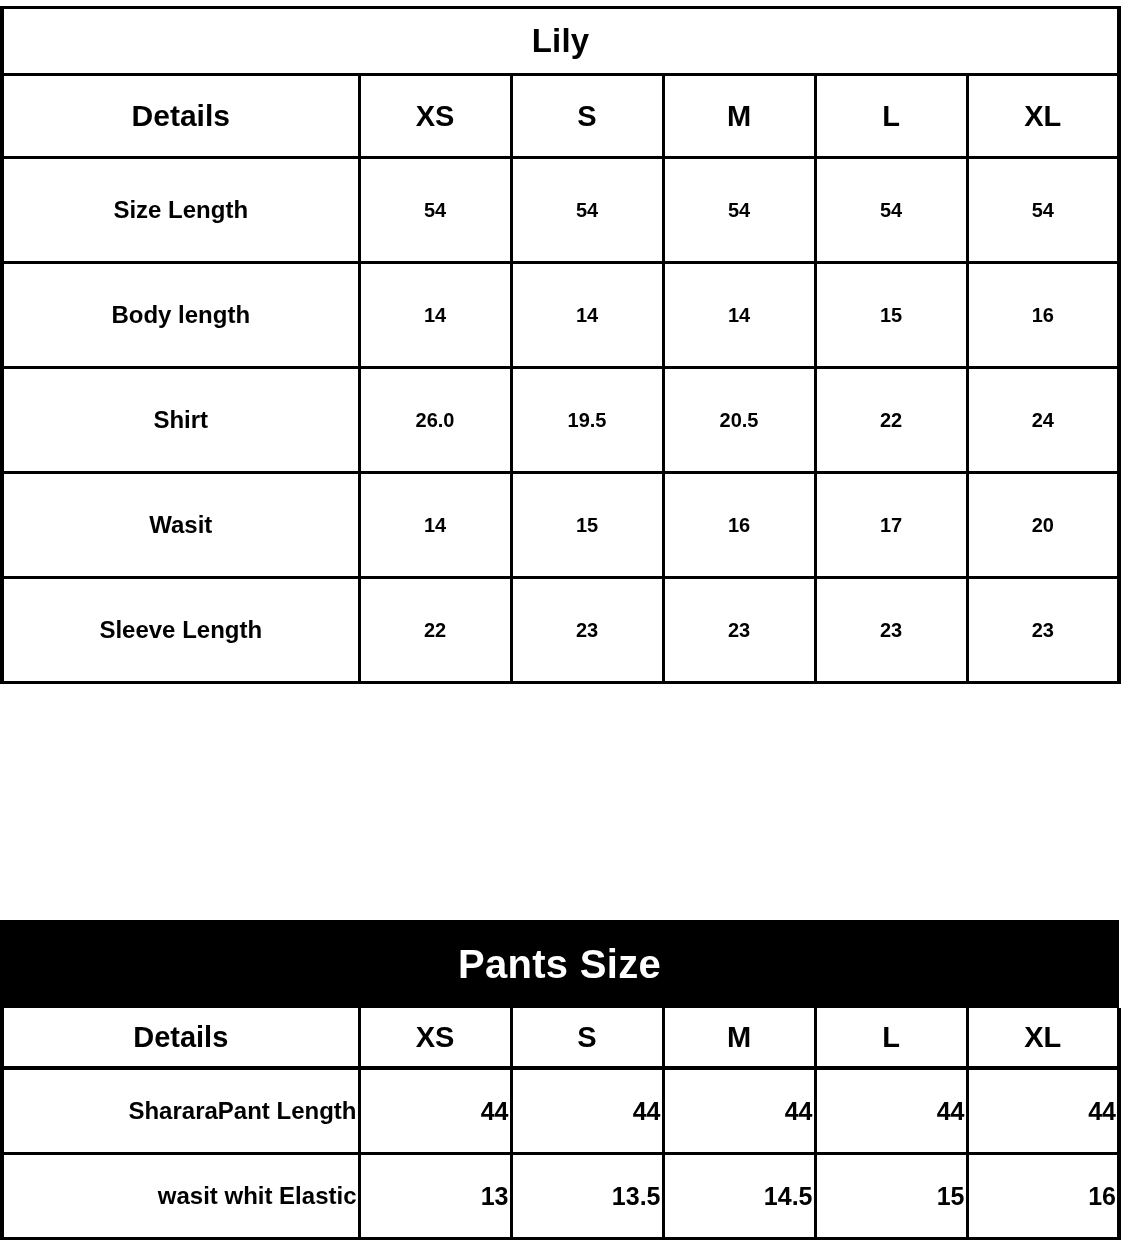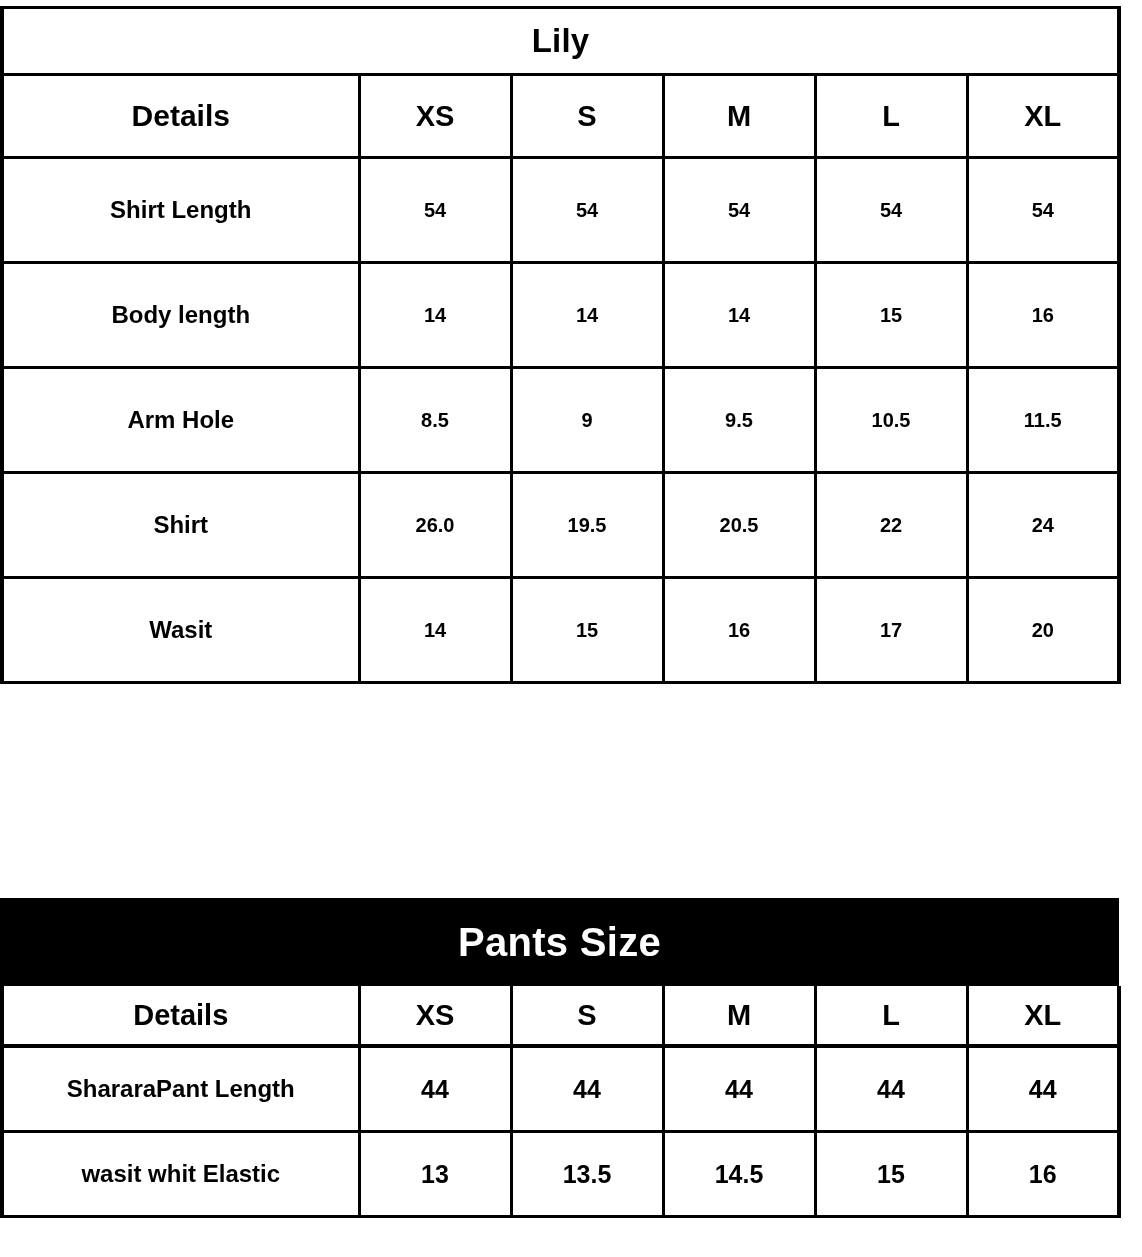--- a/index.html
+++ b/index.html
@@ -69,21 +69,21 @@
     font-size: 20px;
   }
   .data-row td.label-cell {
     font-size: 24px;
   }
 
   
   .pants-block {
     position: absolute;
     left: 0px;
-    top: 898px;
+    top: 920px;
     width: 1119px;
   }
   .pants-banner {
     background: #000000;
     color: #ffffff;
     height: 88px;
     line-height: 88px;
     text-align: center;
     font-size: 40px;
     font-weight: bold;
@@ -104,20 +104,21 @@
   }
   table.pants-table tr.head-row td {
     height: 56px;
     font-size: 29px;
     border-top: none;
     border-bottom: 4px solid #000000;
   }
   table.pants-table tr.data-row td {
     height: 80px;
     font-size: 25px;
+    text-align: right;
   }
   table.pants-table tr.data-row td.label-cell {
     font-size: 24px;
   }
   
   table.size-table tr td:first-child,
   table.pants-table tr td:first-child {
     border-left: 4px solid #000000;
   }
   table.size-table tr td:last-child,
@@ -147,65 +148,65 @@
         <tr class="head-row">
           <td class="details-head">Details</td>
           <td>XS</td>
           <td>S</td>
           <td>M</td>
           <td>L</td>
           <td>XL</td>
         </tr>
 
         <tr class="data-row">
-          <td class="label-cell">Shirt Length</td>
+          <td class="label-cell">Size Length</td>
           <td>54</td>
           <td>54</td>
           <td>54</td>
           <td>54</td>
           <td>54</td>
         </tr>
 
         <tr class="data-row">
           <td class="label-cell">Body length</td>
           <td>14</td>
           <td>14</td>
           <td>14</td>
           <td>15</td>
           <td>16</td>
         </tr>
 
 
-        <tr class="data-row">
-          <td class="label-cell">Arm Hole</td>
-          <td>8.5</td>
-          <td>9</td>
-          <td>9.5</td>
-          <td>10.5</td>
-          <td>11.5</td>
-        </tr>
 
         <tr class="data-row">
           <td class="label-cell">Shirt</td>
           <td>26.0</td>
           <td>19.5</td>
           <td>20.5</td>
           <td>22</td>
           <td>24</td>
         </tr>
 
         <tr class="data-row">
           <td class="label-cell">Wasit</td>
           <td>14</td>
           <td>15</td>
           <td>16</td>
           <td>17</td>
           <td>20</td>
         </tr>
 
+        <tr class="data-row">
+          <td class="label-cell">Sleeve Length</td>
+          <td>22</td>
+          <td>23</td>
+          <td>23</td>
+          <td>23</td>
+          <td>23</td>
+        </tr>
       </tbody>
     </table>
   </div>
 
   <div class="pants-block">
     <div class="pants-banner">Pants Size</div>
     <table class="pants-table">
       <colgroup>
         <col class="c-details">
         <col class="c-size">

